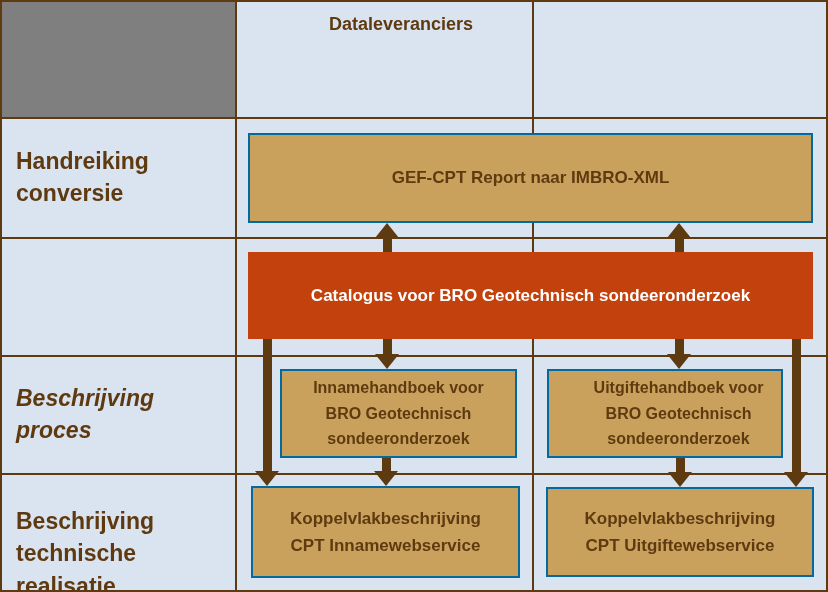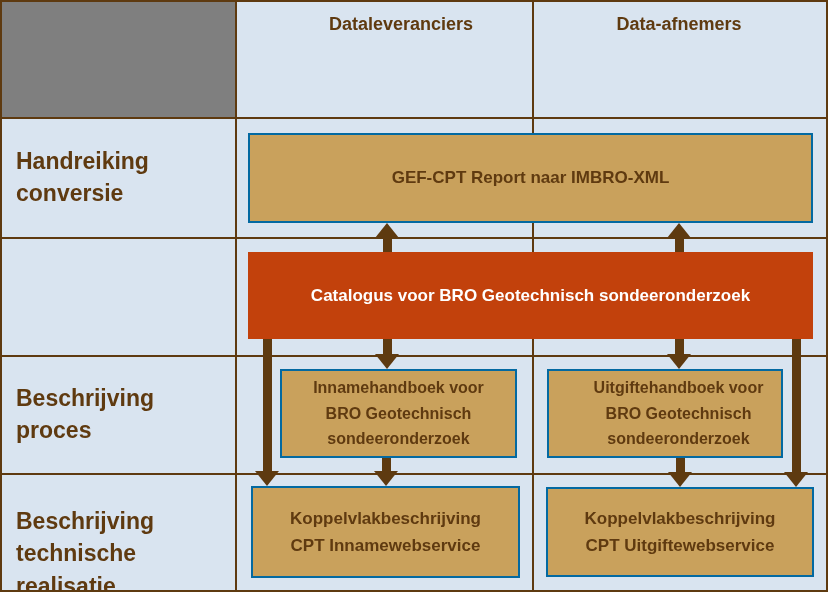--- a/index.html
+++ b/index.html
@@ -42,24 +42,23 @@
 
   <div class="corner"></div>
   <div class="gridline vline" style="left:233px;"></div>
   <div class="gridline vline" style="left:530px;"></div>
   <div class="gridline hline" style="top:115px;"></div>
   <div class="gridline hline" style="top:235px;"></div>
   <div class="gridline hline" style="top:353px;"></div>
   <div class="gridline hline" style="top:471px;"></div>
 
   <div class="col-header" style="left:233px;width:332px;">Dataleveranciers</div>
-  <div class="col-header" style="left:530px;width:294px;">Data-afnemers</div>
 
   <div class="row-label" style="top:115px;height:120px;">Handreiking conversie</div>
-  <div class="row-label" style="top:353px;height:118px;">Beschrijving proces</div>
+  <div class="row-label" style="top:353px;height:118px;font-style:italic;">Beschrijving proces</div>
   <div class="row-label" style="top:471px;height:117px;margin-top:22px;">Beschrijving technische
 realisatie</div>
 
   <div class="box tan" style="left:246px;top:131px;width:565px;height:90px;font-size:17px;">GEF-CPT Report naar IMBRO-XML</div>
 
   <div class="box dark" style="left:246px;top:250px;width:565px;height:87px;font-size:17px;">Catalogus voor BRO Geotechnisch sondeeronderzoek</div>
 
   <div class="box tan" style="left:278px;top:367px;width:237px;height:89px;font-size:16px;line-height:1.6;">Innamehandboek voor
 BRO Geotechnisch
 sondeeronderzoek</div>

